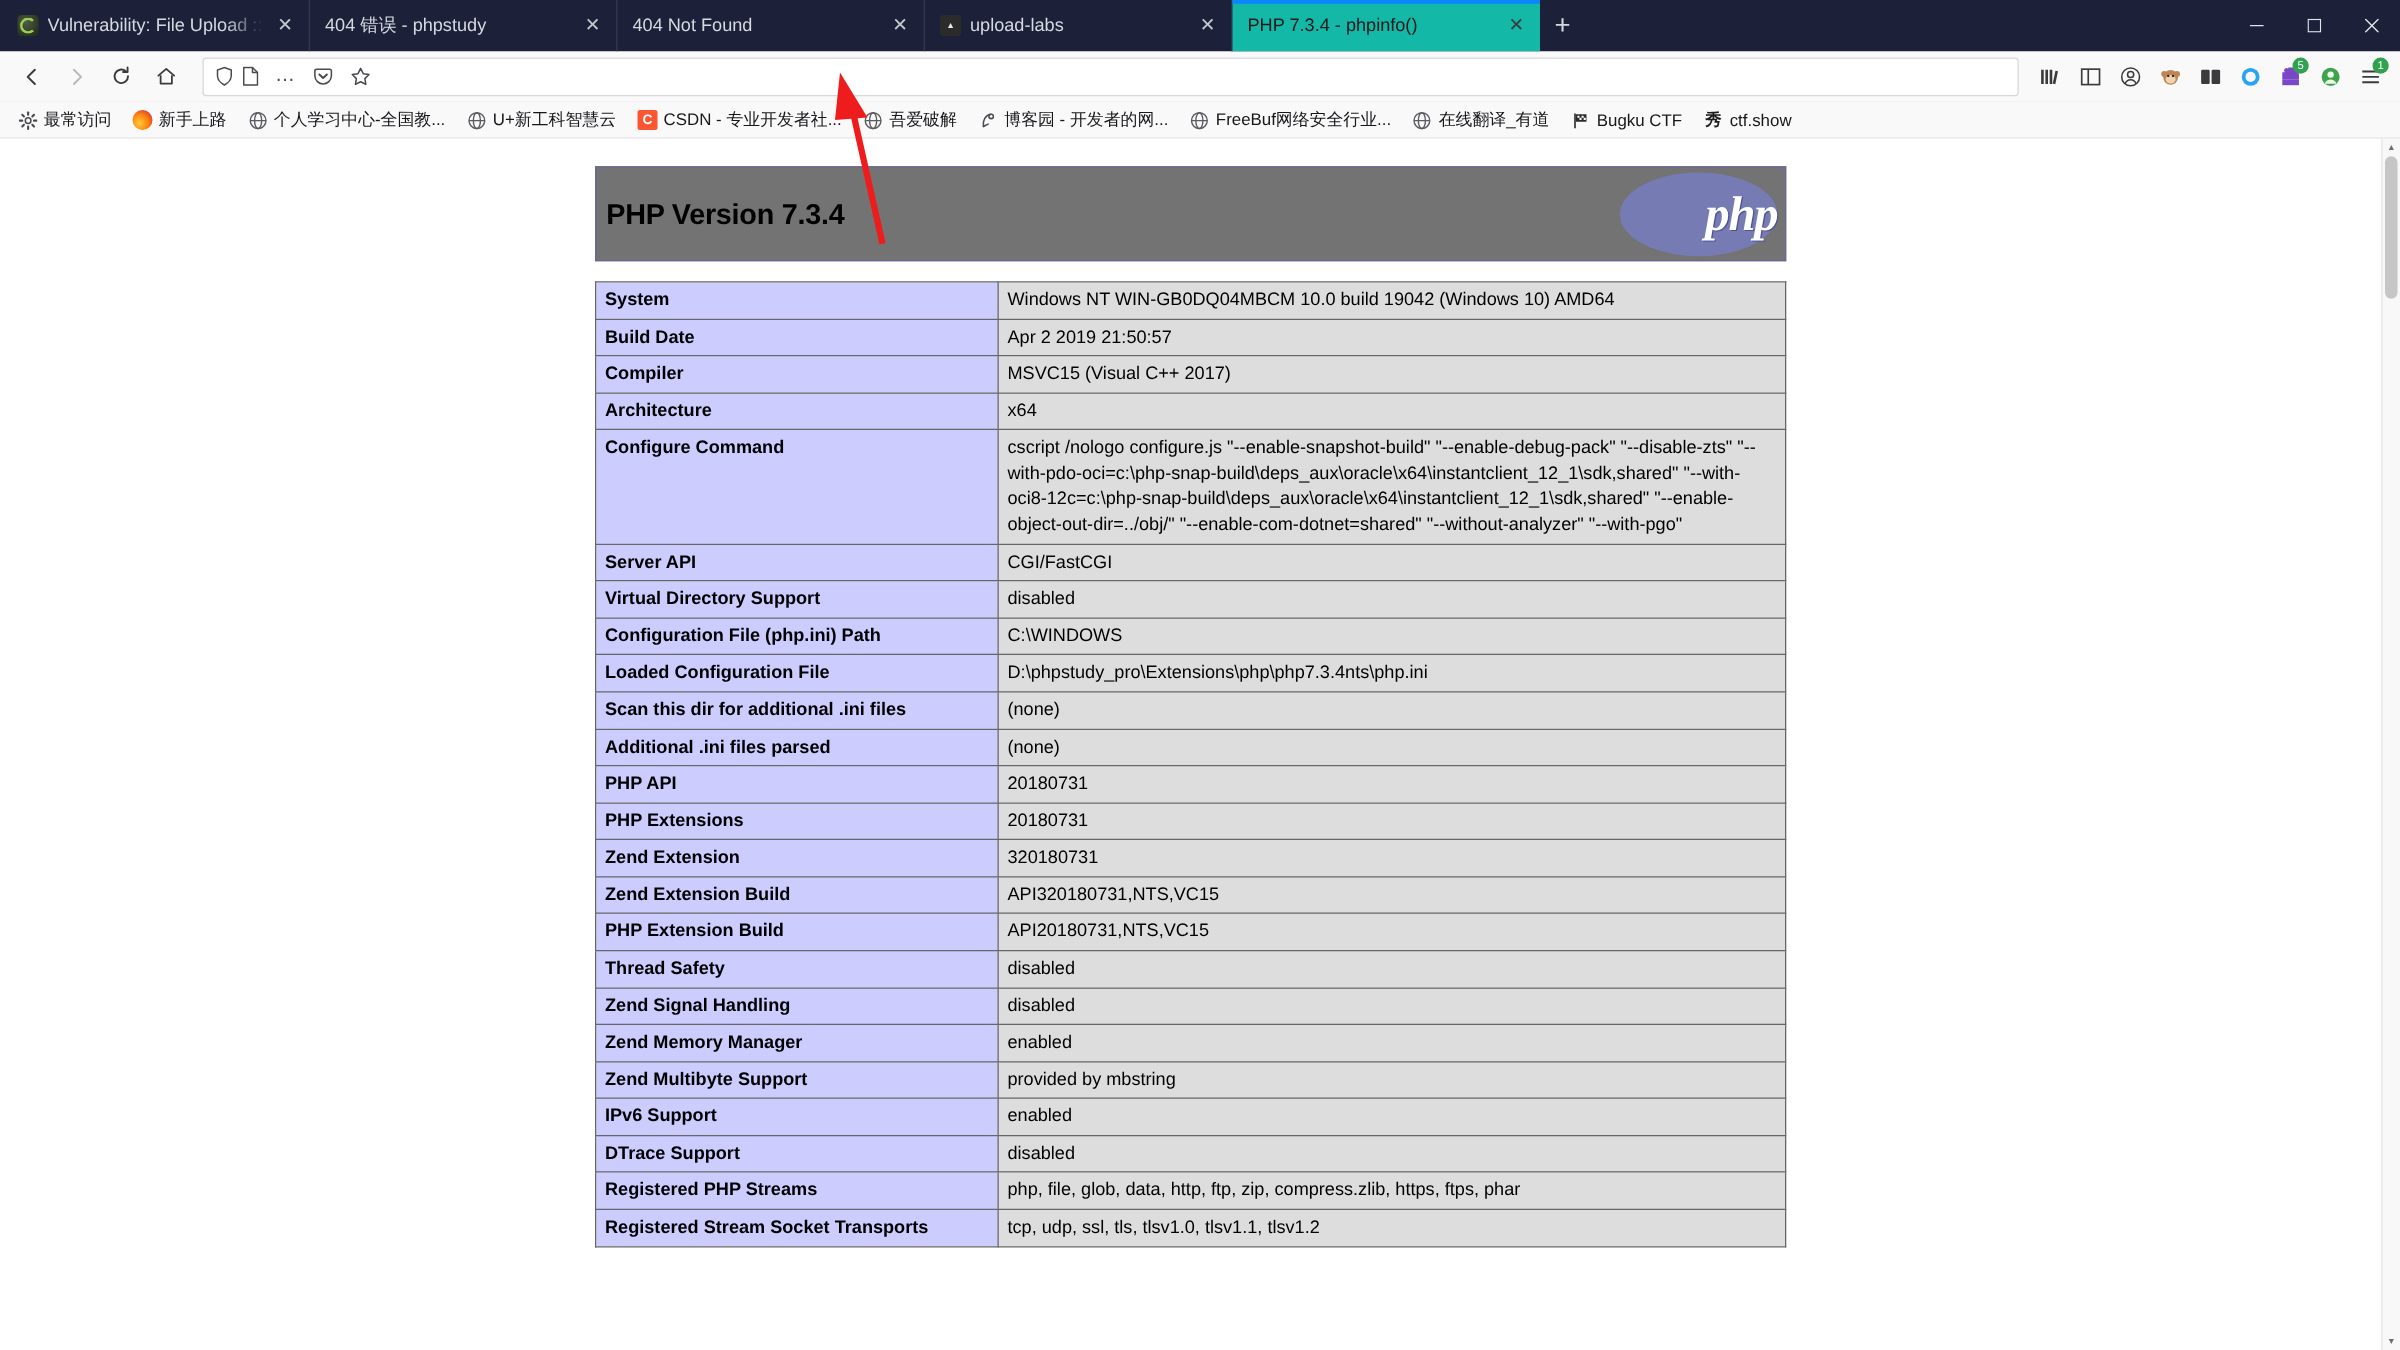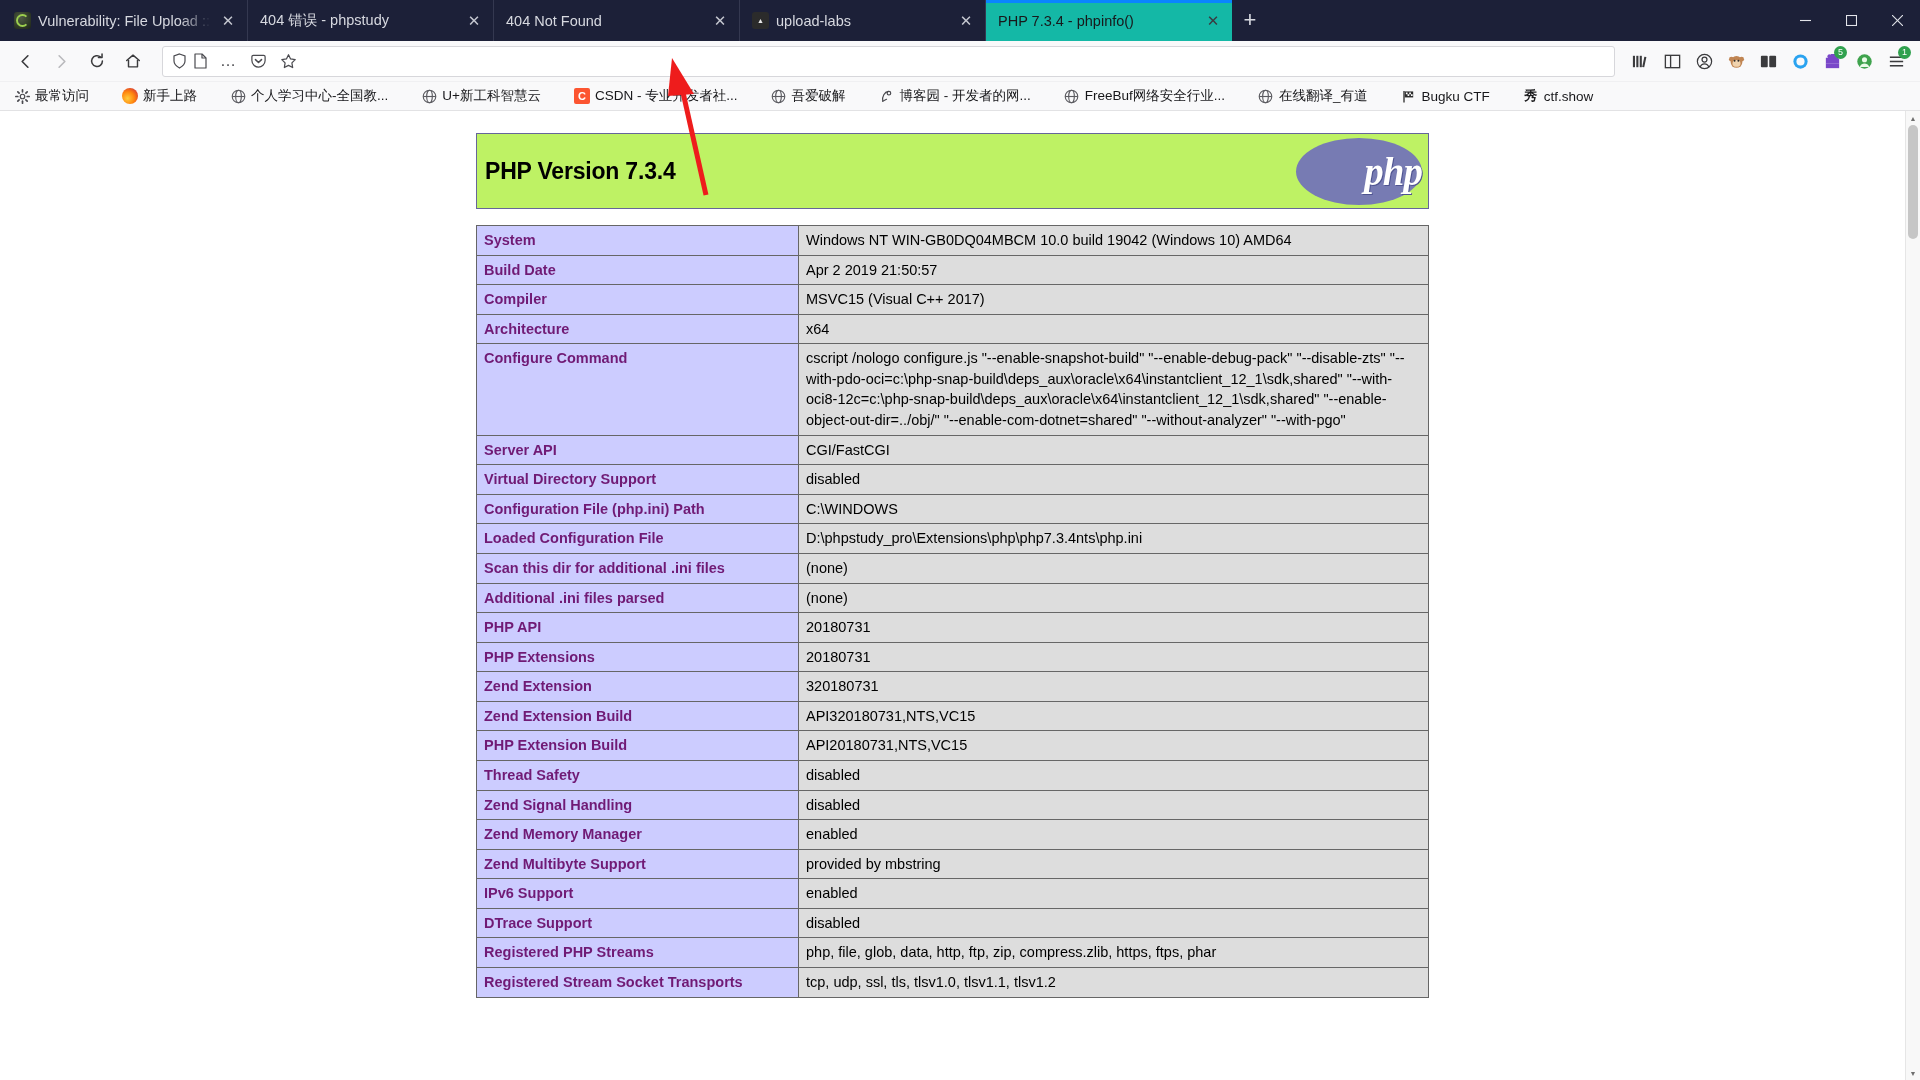--- a/index.html
+++ b/index.html
@@ -182,21 +182,21 @@
   }
   .badge.green { background: #30a14e; }
 
   
   .bookmarks {
     height: 29px;
     background: #f9f9fa;
     display: flex;
     align-items: center;
     padding: 0 7px;
-    gap: 19px;
+    gap: 3px;
     border-bottom: 1px solid #e2e2e4;
     overflow: hidden;
   }
   .bm {
     display: flex;
     align-items: center;
     gap: 5px;
     padding: 3px 7px;
     font-size: 13.5px;
     color: #17171a;
@@ -242,21 +242,21 @@
     overflow: hidden;
     padding-top: 22px;
     position: relative;
   }
   .phpinfo {
     width: 953px;
     margin: 0 auto;
     font-family: "Liberation Sans", sans-serif;
   }
   .php-header {
-    background: #bef264;
+    background: #737373;
     border: 1px solid #666699;
     height: 76px;
     display: flex;
     align-items: center;
     justify-content: space-between;
     padding: 0 6px 0 8px;
     margin-bottom: 16px;
   }
   .php-version {
     font-size: 23px;
@@ -289,21 +289,21 @@
   }
   table.info td {
     border: 1px solid #666666;
     padding: 4px 7px;
     vertical-align: top;
     line-height: 1.42;
   }
   td.k {
     background: #ccccff;
     font-weight: bold;
-    color: #701a75;
+    color: #000000;
     width: 322px;
   }
   td.v {
     background: #dddddd;
     color: #000;
     word-break: break-word;
   }
 
   
   .scrollbar {

